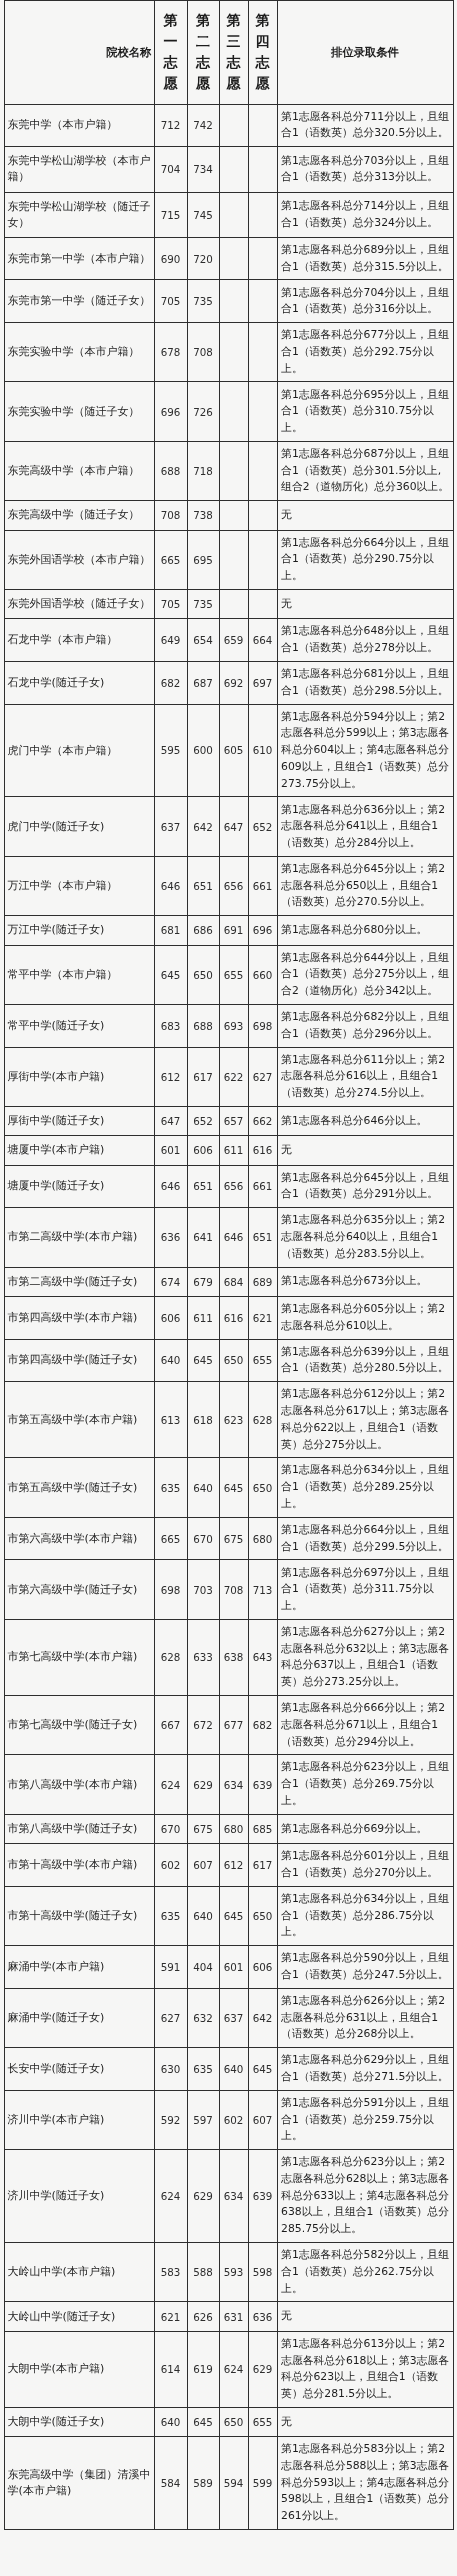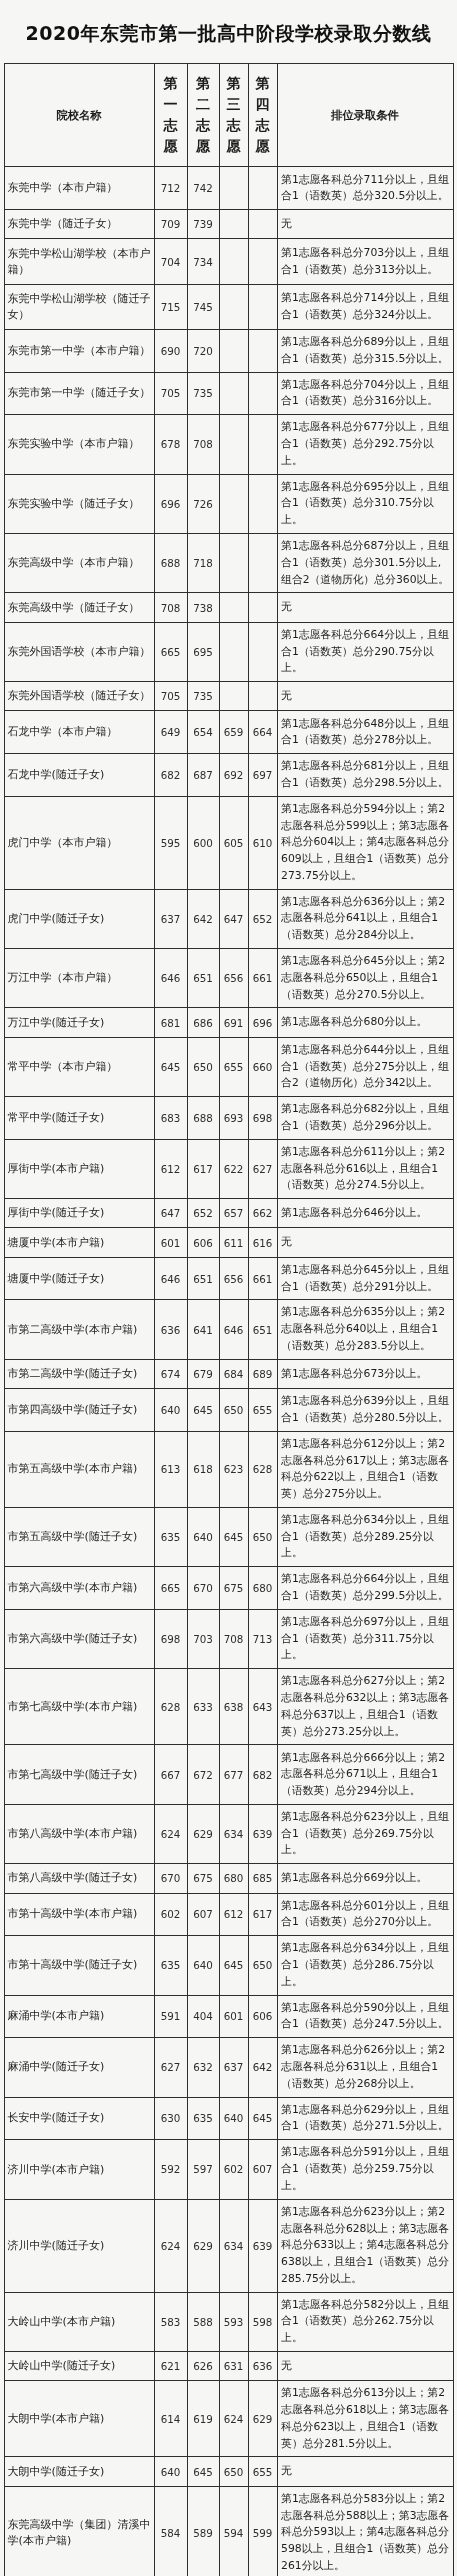--- a/index.html
+++ b/index.html
@@ -4,32 +4,31 @@
 <style>
   html,body{margin:0;padding:0;background:#f6f6f5;color:#1c1c1c;
     font-family:"DejaVu Sans","Liberation Sans",sans-serif;}
   .page{width:457px;margin:0 auto;background:#f6f6f5;padding-bottom:9.3px;}
   .title{font-size:19px;font-weight:bold;text-align:center;color:#111;
     padding:21.6px 5.2px 17.5px;letter-spacing:0.5px;line-height:1.25;}
   table.score-table{border-collapse:collapse;margin:0 auto;width:450px;table-layout:fixed;
     background:#f6f6f5;}
   table.score-table th,table.score-table td{border:1px solid #2e2e2e;vertical-align:middle;
     word-break:break-all;}
-  th.h-name{font-size:11.3px;font-weight:bold;text-align:center;padding:15.5px 2.1px;}
+  th.h-name{font-size:11.3px;font-weight:bold;text-align:right;padding:15.5px 2.1px;}
   th.h-choice{font-size:14px;font-weight:bold;text-align:center;padding:9.3px 3.1px;line-height:1.5;}
   th.h-cond{font-size:11.3px;font-weight:bold;text-align:center;padding:15.5px 2.1px;}
   td.name{font-size:11px;text-align:left;padding:6.2px 1px 6.2px 3.1px;line-height:1.45;}
   td.score{font-size:10.3px;text-align:center;color:#2d2d2d;padding:6.2px 1px;}
   td.cond{font-size:10.8px;text-align:left;padding:4.1px 2.1px 4.1px 3.6px;line-height:1.55;}
 </style>
 </head>
 <body>
 
 <div class="page">
-  <div class="title">2020年东莞市第一批高中阶段学校录取分数线</div>
 
   <table class="score-table">
     <colgroup>
       <col style="width:150px">
       <col style="width:33px">
       <col style="width:32px">
       <col style="width:29px">
       <col style="width:29px">
       <col style="width:176px">
     </colgroup>
@@ -46,28 +45,20 @@
     <tbody>
         <tr>
           <td class="name">东莞中学（本市户籍）</td>
           <td class="score">712</td>
           <td class="score">742</td>
           <td class="score"></td>
           <td class="score"></td>
           <td class="cond">第1志愿各科总分711分以上，且组合1（语数英）总分320.5分以上。</td>
         </tr>
         <tr>
-          <td class="name">东莞中学（随迁子女）</td>
-          <td class="score">709</td>
-          <td class="score">739</td>
-          <td class="score"></td>
-          <td class="score"></td>
-          <td class="cond">无</td>
-        </tr>
-        <tr>
           <td class="name">东莞中学松山湖学校（本市户籍）</td>
           <td class="score">704</td>
           <td class="score">734</td>
           <td class="score"></td>
           <td class="score"></td>
           <td class="cond">第1志愿各科总分703分以上，且组合1（语数英）总分313分以上。</td>
         </tr>
         <tr>
           <td class="name">东莞中学松山湖学校（随迁子女）</td>
           <td class="score">715</td>
@@ -246,20 +237,28 @@
         </tr>
         <tr>
           <td class="name">市第二高级中学(随迁子女)</td>
           <td class="score">674</td>
           <td class="score">679</td>
           <td class="score">684</td>
           <td class="score">689</td>
           <td class="cond">第1志愿各科总分673分以上。</td>
         </tr>
         <tr>
+          <td class="name">市第四高级中学(本市户籍)</td>
+          <td class="score">606</td>
+          <td class="score">611</td>
+          <td class="score">616</td>
+          <td class="score">621</td>
+          <td class="cond">第1志愿各科总分605分以上；第2志愿各科总分610以上。</td>
+        </tr>
+        <tr>
           <td class="name">市第四高级中学(随迁子女)</td>
           <td class="score">640</td>
           <td class="score">645</td>
           <td class="score">650</td>
           <td class="score">655</td>
           <td class="cond">第1志愿各科总分639分以上，且组合1（语数英）总分280.5分以上。</td>
         </tr>
         <tr>
           <td class="name">市第五高级中学(本市户籍)</td>
           <td class="score">613</td>

